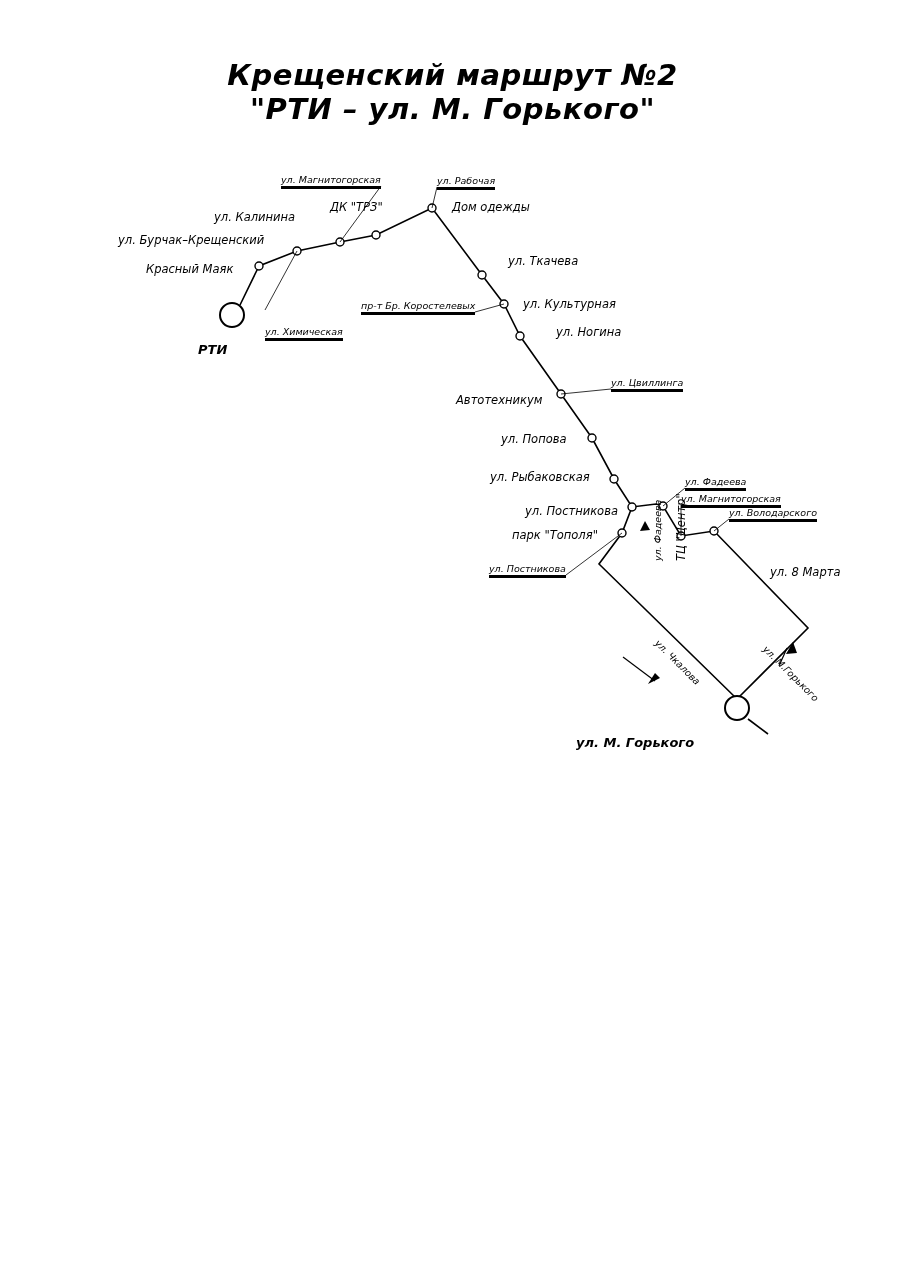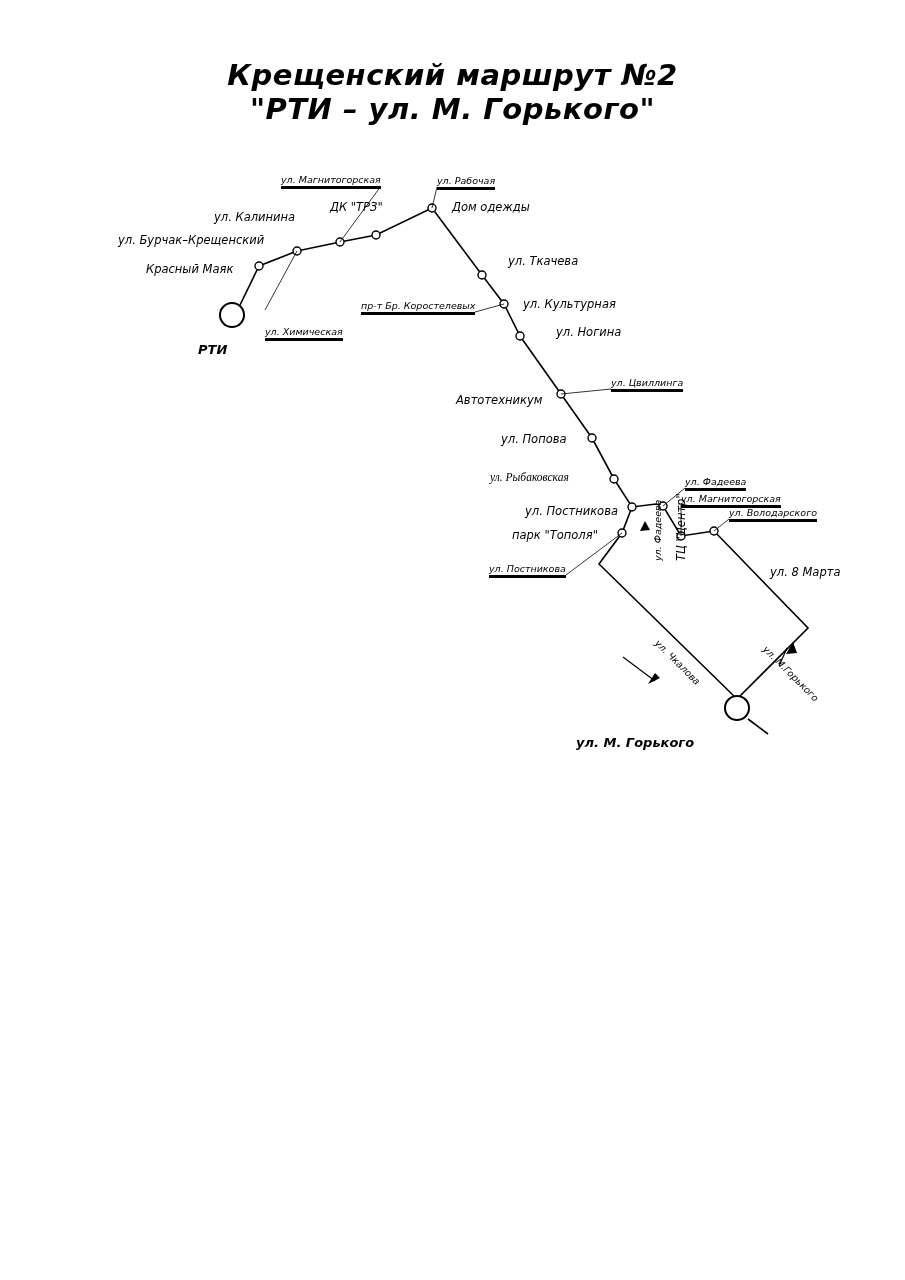--- a/index.html
+++ b/index.html
@@ -147,21 +147,21 @@
       <div class="lbl lbl-mid" style="left: 330px; top: 186px;">ДК "ТРЗ"</div>
       <div class="lbl lbl-small underline" style="left: 437px; top: 160px;">ул. Рабочая</div>
       <div class="lbl lbl-mid" style="left: 452px; top: 186px;">Дом одежды</div>
       <div class="lbl lbl-mid" style="left: 508px; top: 240px;">ул. Ткачева</div>
       <div class="lbl lbl-small underline" style="left: 361px; top: 285px;">пр-т Бр. Коростелевых</div>
       <div class="lbl lbl-mid" style="left: 523px; top: 283px;">ул. Культурная</div>
       <div class="lbl lbl-mid" style="left: 556px; top: 311px;">ул. Ногина</div>
       <div class="lbl lbl-small underline" style="left: 611px; top: 362px;">ул. Цвиллинга</div>
       <div class="lbl lbl-mid" style="left: 456px; top: 379px; text-align: center;">Автотехникум</div>
       <div class="lbl lbl-mid" style="left: 501px; top: 418px;">ул. Попова</div>
-      <div class="lbl lbl-mid" style="left: 490px; top: 456px; font-family: Liberation Serif, serif;">ул. Рыбаковская</div>
+      <div class="lbl lbl-mid" style="left: 490px; top: 456px;">ул. Рыбаковская</div>
       <div class="lbl lbl-mid" style="left: 525px; top: 490px;">ул. Постникова</div>
       <div class="lbl lbl-mid" style="left: 512px; top: 514px;">парк "Тополя"</div>
       <div class="lbl lbl-small underline" style="left: 489px; top: 548px;">ул. Постникова</div>
       <div class="lbl lbl-small underline" style="left: 685px; top: 461px;">ул. Фадеева</div>
       <div class="lbl lbl-small underline" style="left: 681px; top: 478px;">ул. Магнитогорская</div>
       <div class="lbl lbl-small underline" style="left: 729px; top: 492px;">ул. Володарского</div>
       <div class="lbl lbl-mid" style="left: 770px; top: 551px;">ул. 8 Марта</div>
       <div class="lbl lbl-small" style="left: 653px; top: 545px; transform: rotate(-90deg); transform-origin: left top;">ул. Фадеева</div>
       <div class="lbl lbl-mid" style="left: 676px; top: 545px; transform: rotate(-90deg); transform-origin: left top;">ТЦ "Центр"</div>
       <div class="lbl lbl-small" style="left: 660px; top: 622px; transform: rotate(45deg); transform-origin: left top;">ул. Чкалова</div>

